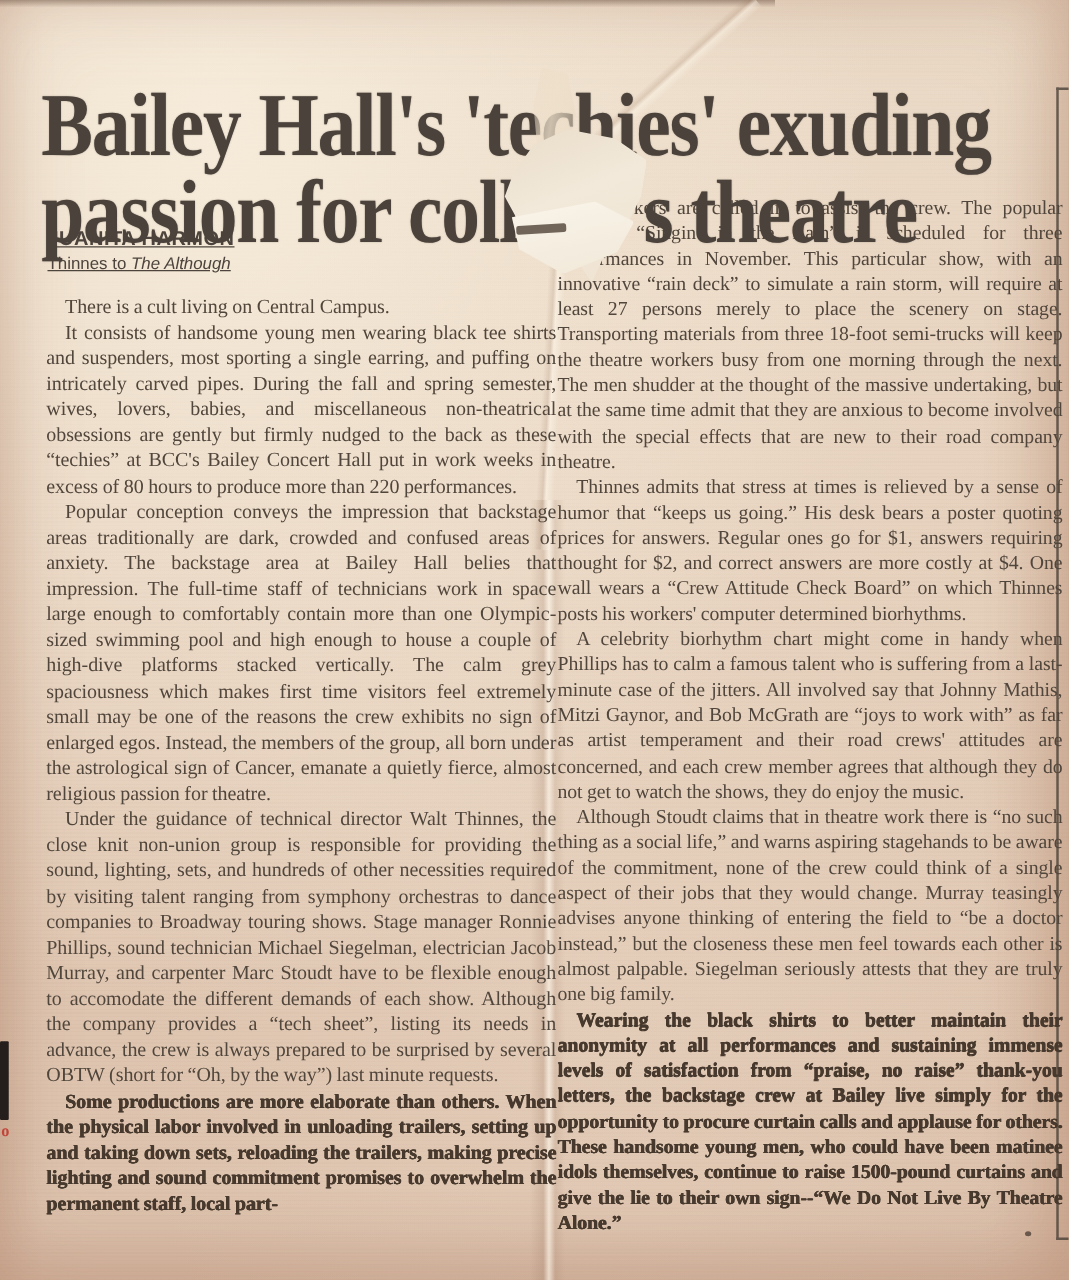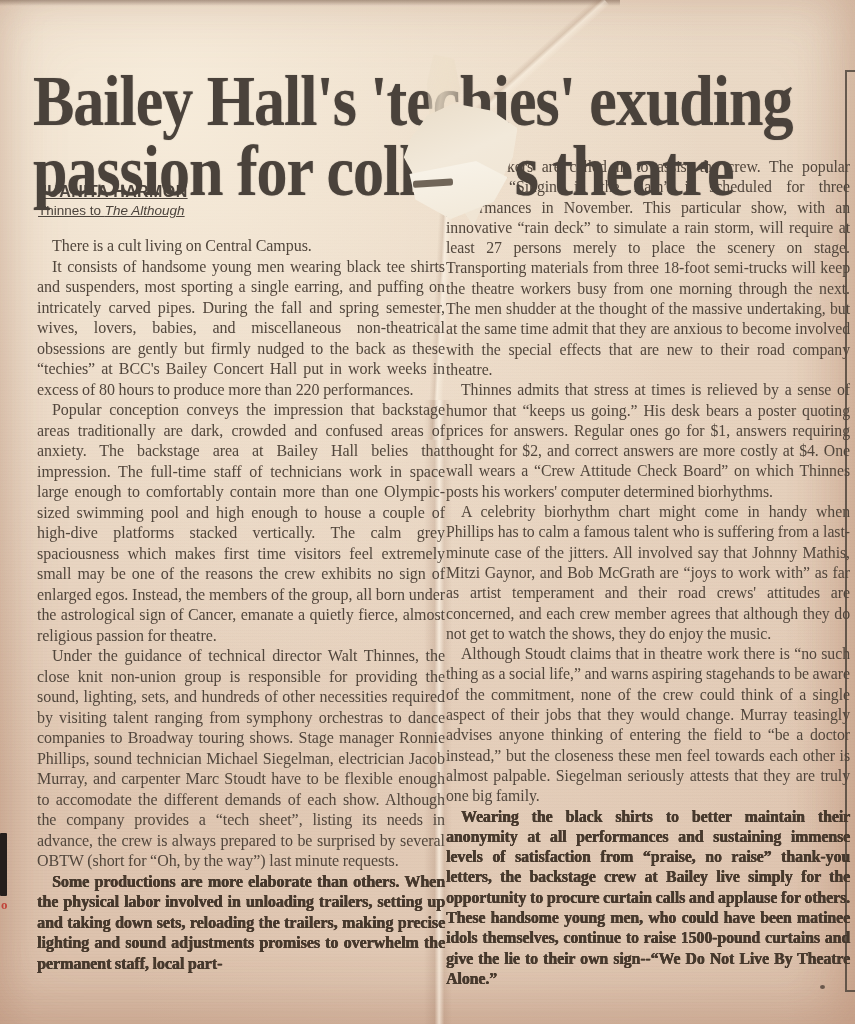--- a/index.html
+++ b/index.html
@@ -91,21 +91,21 @@
   <div class="byline">
     <div class="author">JUANITA HARMON</div>
     <div class="credit"><span>Thinnes to </span><i>The Although</i></div>
   </div>
 
   <div class="col col-left">
     <p>There is a cult living on Central Campus.</p>
     <p>It consists of handsome young men wearing black tee shirts and suspenders, most sporting a single earring, and puffing on intricately carved pipes. During the fall and spring semester, wives, lovers, babies, and miscellaneous non-theatrical obsessions are gently but firmly nudged to the back as these “techies” at BCC's Bailey Concert Hall put in work weeks in excess of 80 hours to produce more than 220 performances.</p>
     <p>Popular conception conveys the impression that backstage areas traditionally are dark, crowded and confused areas of anxiety. The backstage area at Bailey Hall belies that impression. The full-time staff of technicians work in space large enough to comfortably contain more than one Olympic-sized swimming pool and high enough to house a couple of high-dive platforms stacked vertically. The calm grey spaciousness which makes first time visitors feel extremely small may be one of the reasons the crew exhibits no sign of enlarged egos. Instead, the members of the group, all born under the astrological sign of Cancer, emanate a quietly fierce, almost religious passion for theatre.</p>
     <p>Under the guidance of technical director Walt Thinnes, the close knit non-union group is responsible for providing the sound, lighting, sets, and hundreds of other necessities required by visiting talent ranging from symphony orchestras to dance companies to Broadway touring shows. Stage manager Ronnie Phillips, sound technician Michael Siegelman, electrician Jacob Murray, and carpenter Marc Stoudt have to be flexible enough to accomodate the different demands of each show. Although the company provides a “tech sheet”, listing its needs in advance, the crew is always prepared to be surprised by several OBTW (short for “Oh, by the way”) last minute requests.</p>
-    <p class="inky">Some productions are more elaborate than others. When the physical labor involved in unloading trailers, setting up and taking down sets, reloading the trailers, making precise lighting and sound adjustments promises to overwhelm the permanent staff, local part-</p>
+    <p class="inky">Some productions are more elaborate than others. When the physical labor involved in unloading trailers, setting up and taking down sets, reloading the trailers, making precise lighting and sound commitment promises to overwhelm the permanent staff, local part-</p>
   </div>
 
   <div class="col col-right">
     <p class="cont">time workers are called in to assist the crew. The popular musical “Singin' in the Rain” is scheduled for three performances in November. This particular show, with an innovative “rain deck” to simulate a rain storm, will require at least 27 persons merely to place the scenery on stage. Transporting materials from three 18-foot semi-trucks will keep the theatre workers busy from one morning through the next. The men shudder at the thought of the massive undertaking, but at the same time admit that they are anxious to become involved with the special effects that are new to their road company theatre.</p>
     <p>Thinnes admits that stress at times is relieved by a sense of humor that “keeps us going.” His desk bears a poster quoting prices for answers. Regular ones go for $1, answers requiring thought for $2, and correct answers are more costly at $4. One wall wears a “Crew Attitude Check Board” on which Thinnes posts his workers' computer determined biorhythms.</p>
     <p>A celebrity biorhythm chart might come in handy when Phillips has to calm a famous talent who is suffering from a last-minute case of the jitters. All involved say that Johnny Mathis, Mitzi Gaynor, and Bob McGrath are “joys to work with” as far as artist temperament and their road crews' attitudes are concerned, and each crew member agrees that although they do not get to watch the shows, they do enjoy the music.</p>
     <p>Although Stoudt claims that in theatre work there is “no such thing as a social life,” and warns aspiring stagehands to be aware of the commitment, none of the crew could think of a single aspect of their jobs that they would change. Murray teasingly advises anyone thinking of entering the field to “be a doctor instead,” but the closeness these men feel towards each other is almost palpable. Siegelman seriously attests that they are truly one big family.</p>
     <p class="inky">Wearing the black shirts to better maintain their anonymity at all performances and sustaining immense levels of satisfaction from “praise, no raise” thank-you letters, the backstage crew at Bailey live simply for the opportunity to procure curtain calls and applause for others. These handsome young men, who could have been matinee idols themselves, continue to raise 1500-pound curtains and give the lie to their own sign--“We Do Not Live By Theatre Alone.”</p>
   </div>
 

